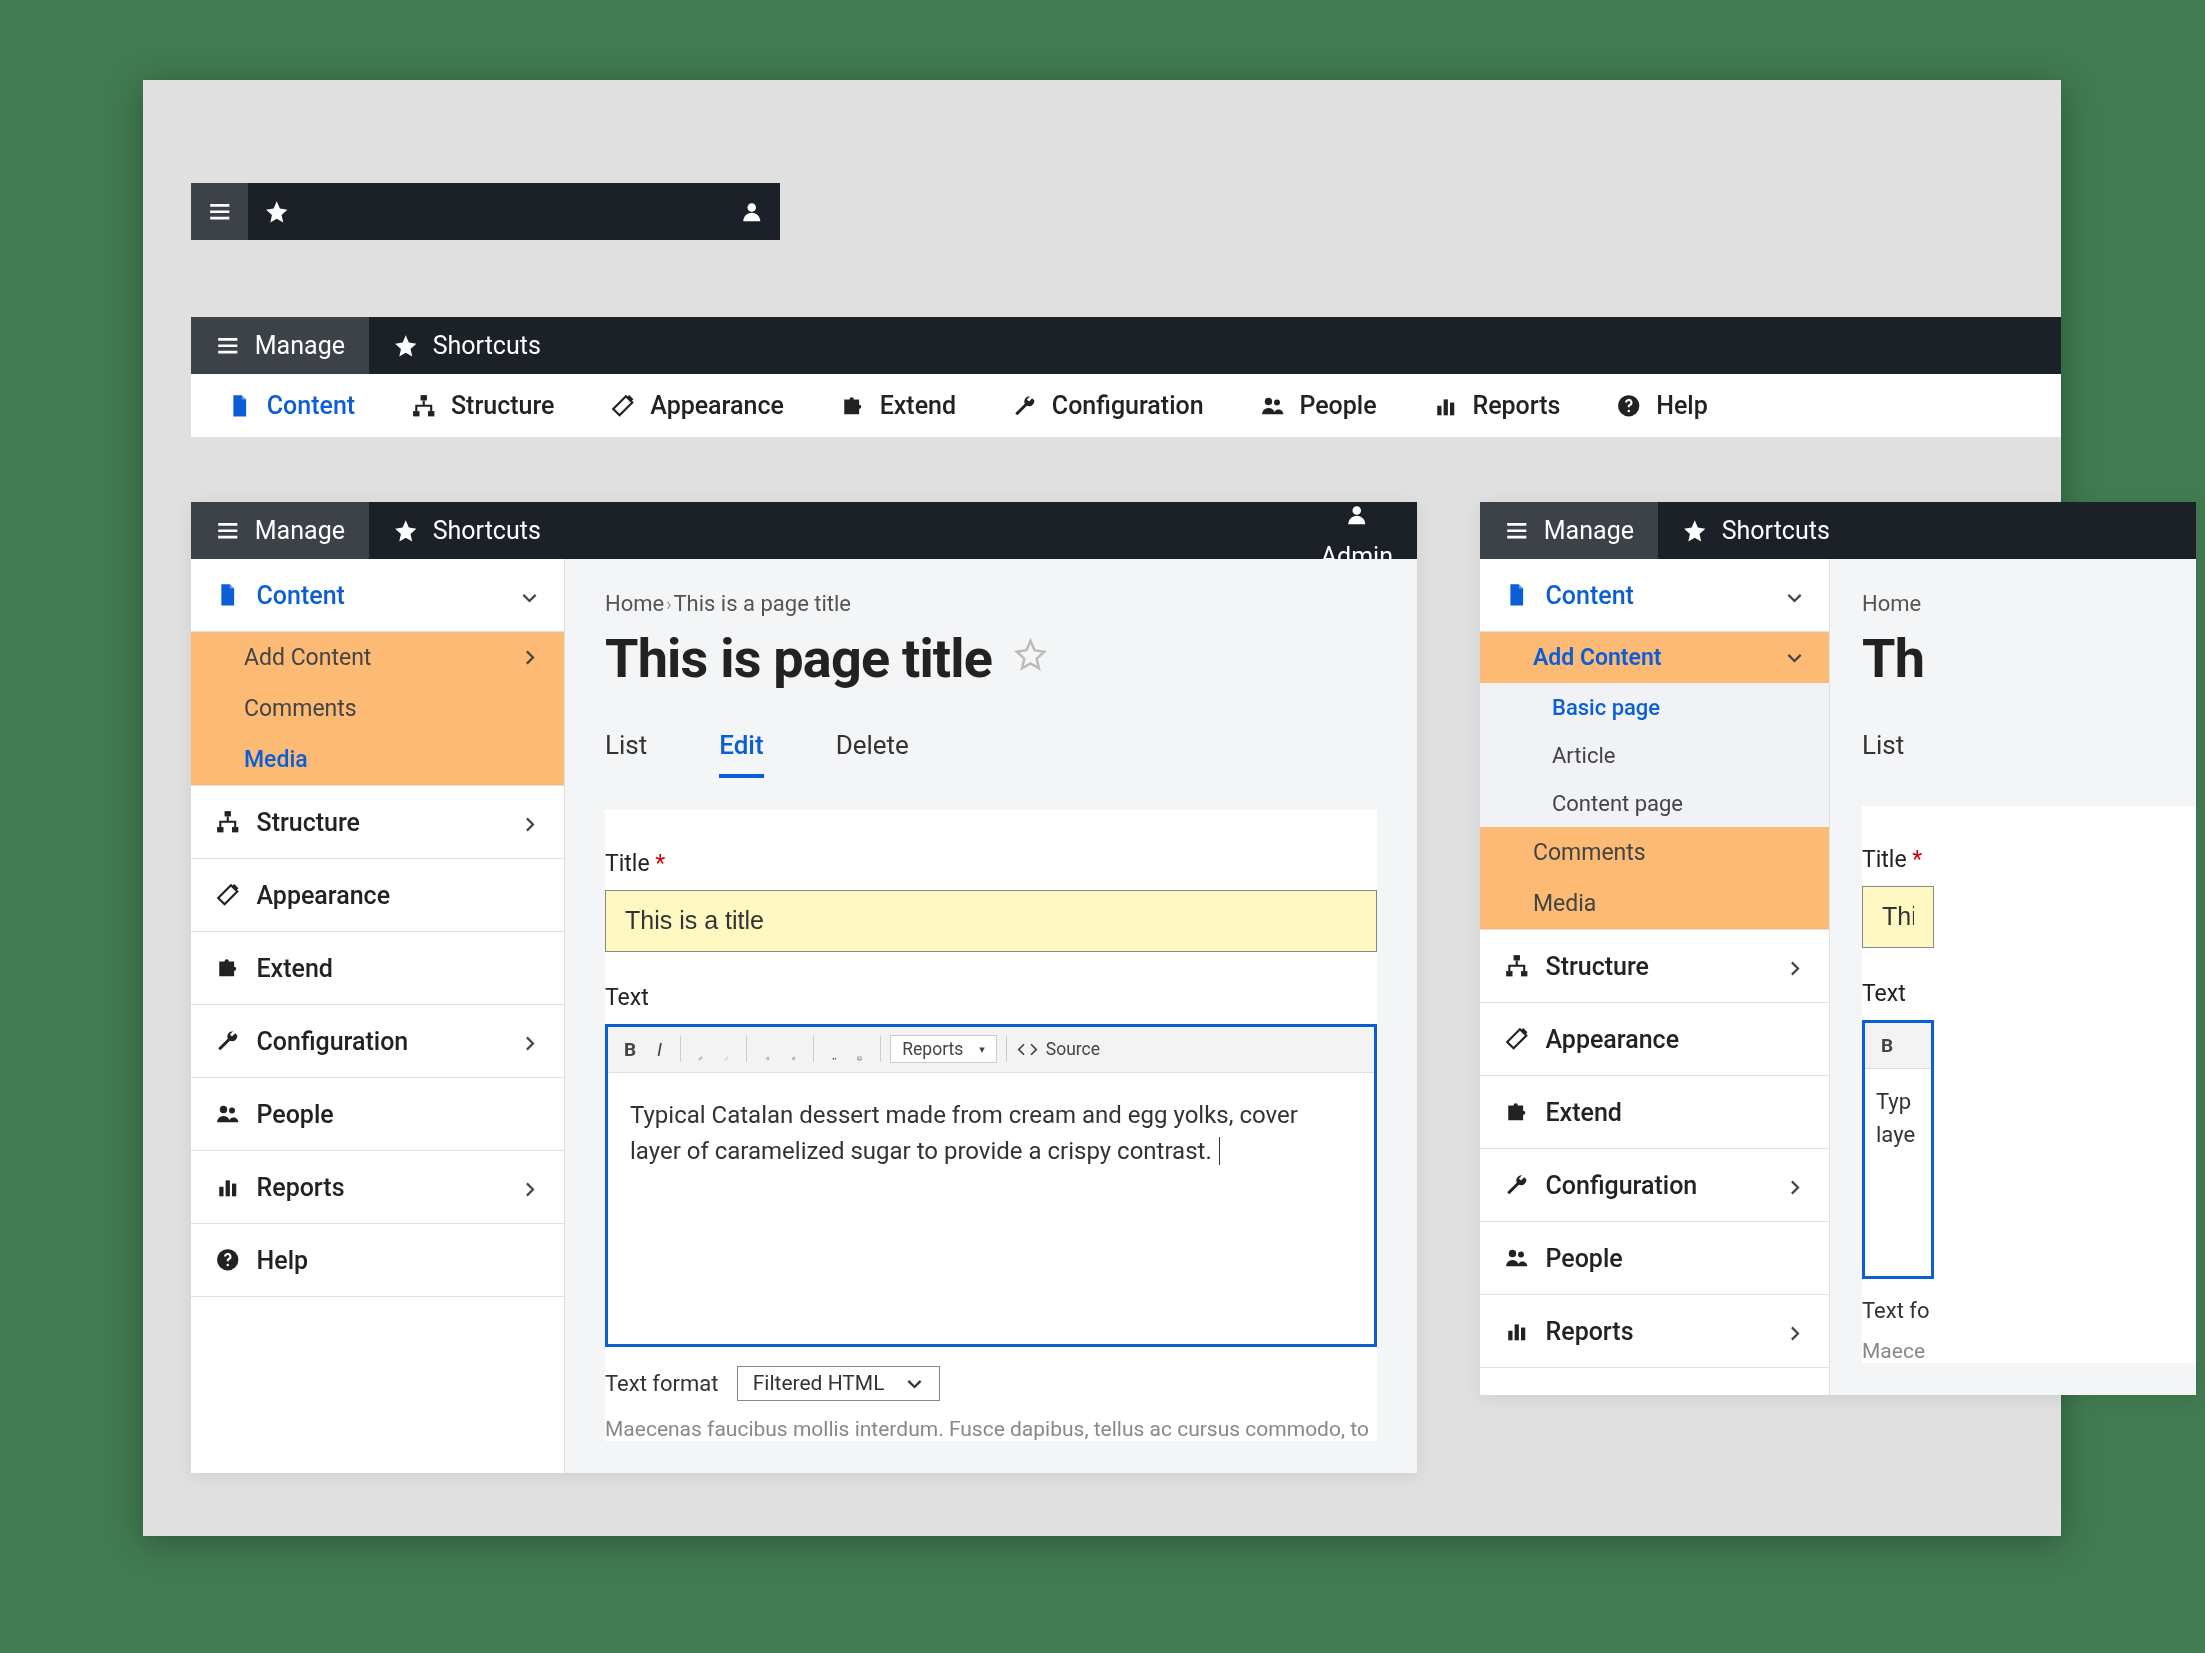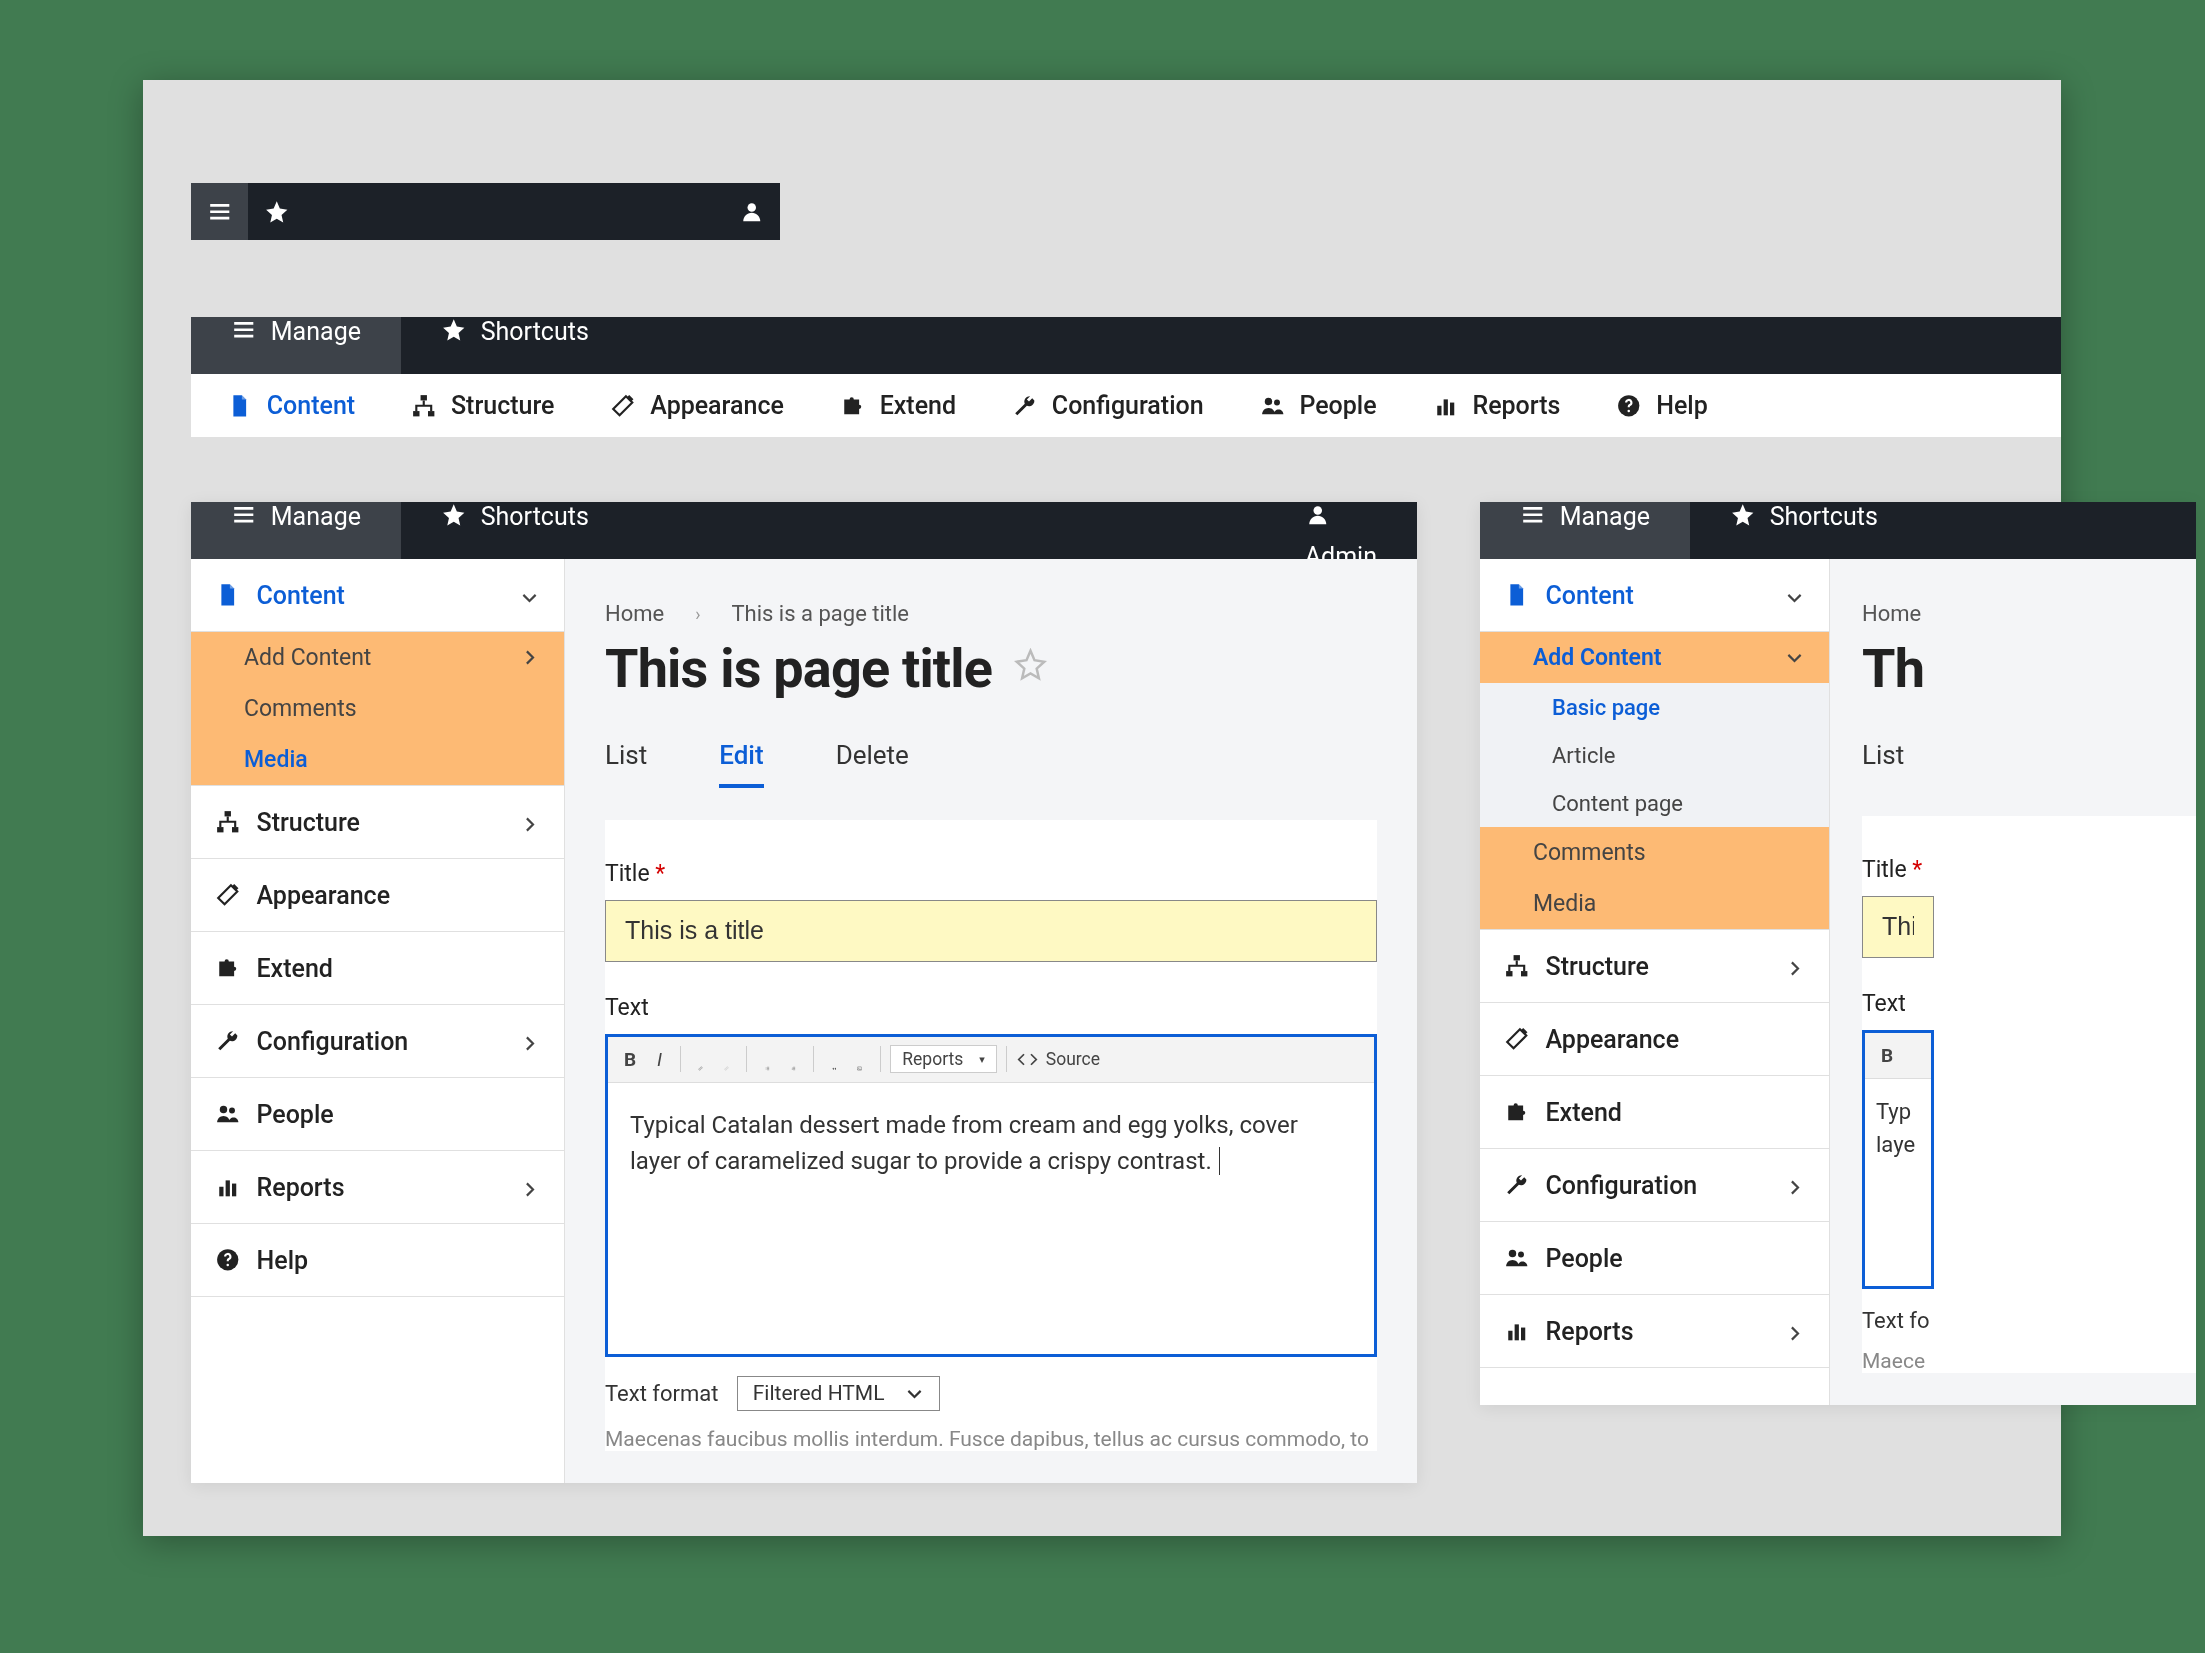--- a/index.html
+++ b/index.html
@@ -60,21 +60,22 @@
     width: 1870px;
   }
   .hbar-dark {
     height: 57px;
     background: #1c2128;
     display: flex;
     align-items: stretch;
   }
   .hbar-dark-item {
     display: flex;
-    padding: 0 40px;
+    align-items: center;
+    padding: 0 24px;
     color: #fff;
     font-size: 25px;
     gap: 14.3px;
   }
   .hbar-dark-item.manage { background: #3d4249; }
   .hbar-light {
     height: 64px;
     background: #fff;
     display: flex;
     align-items: stretch;
@@ -147,22 +148,21 @@
   .content-a {
     flex: 1;
     background: #f4f5f7;
     padding: 32px 40px;
   }
   .breadcrumb {
     font-size: 22px;
     color: #555;
     display: flex;
     align-items: center;
-    gap: 31px;
-    margin-top: 10px;
+    gap: 2px;
   }
   .breadcrumb .sep { color: #999; font-size: 17.5px; }
   .page-title-row {
     display: flex;
     align-items: center;
     gap: 22px;
     margin-top: 11px;
   }
   .page-title {
     font-size: 54px;

